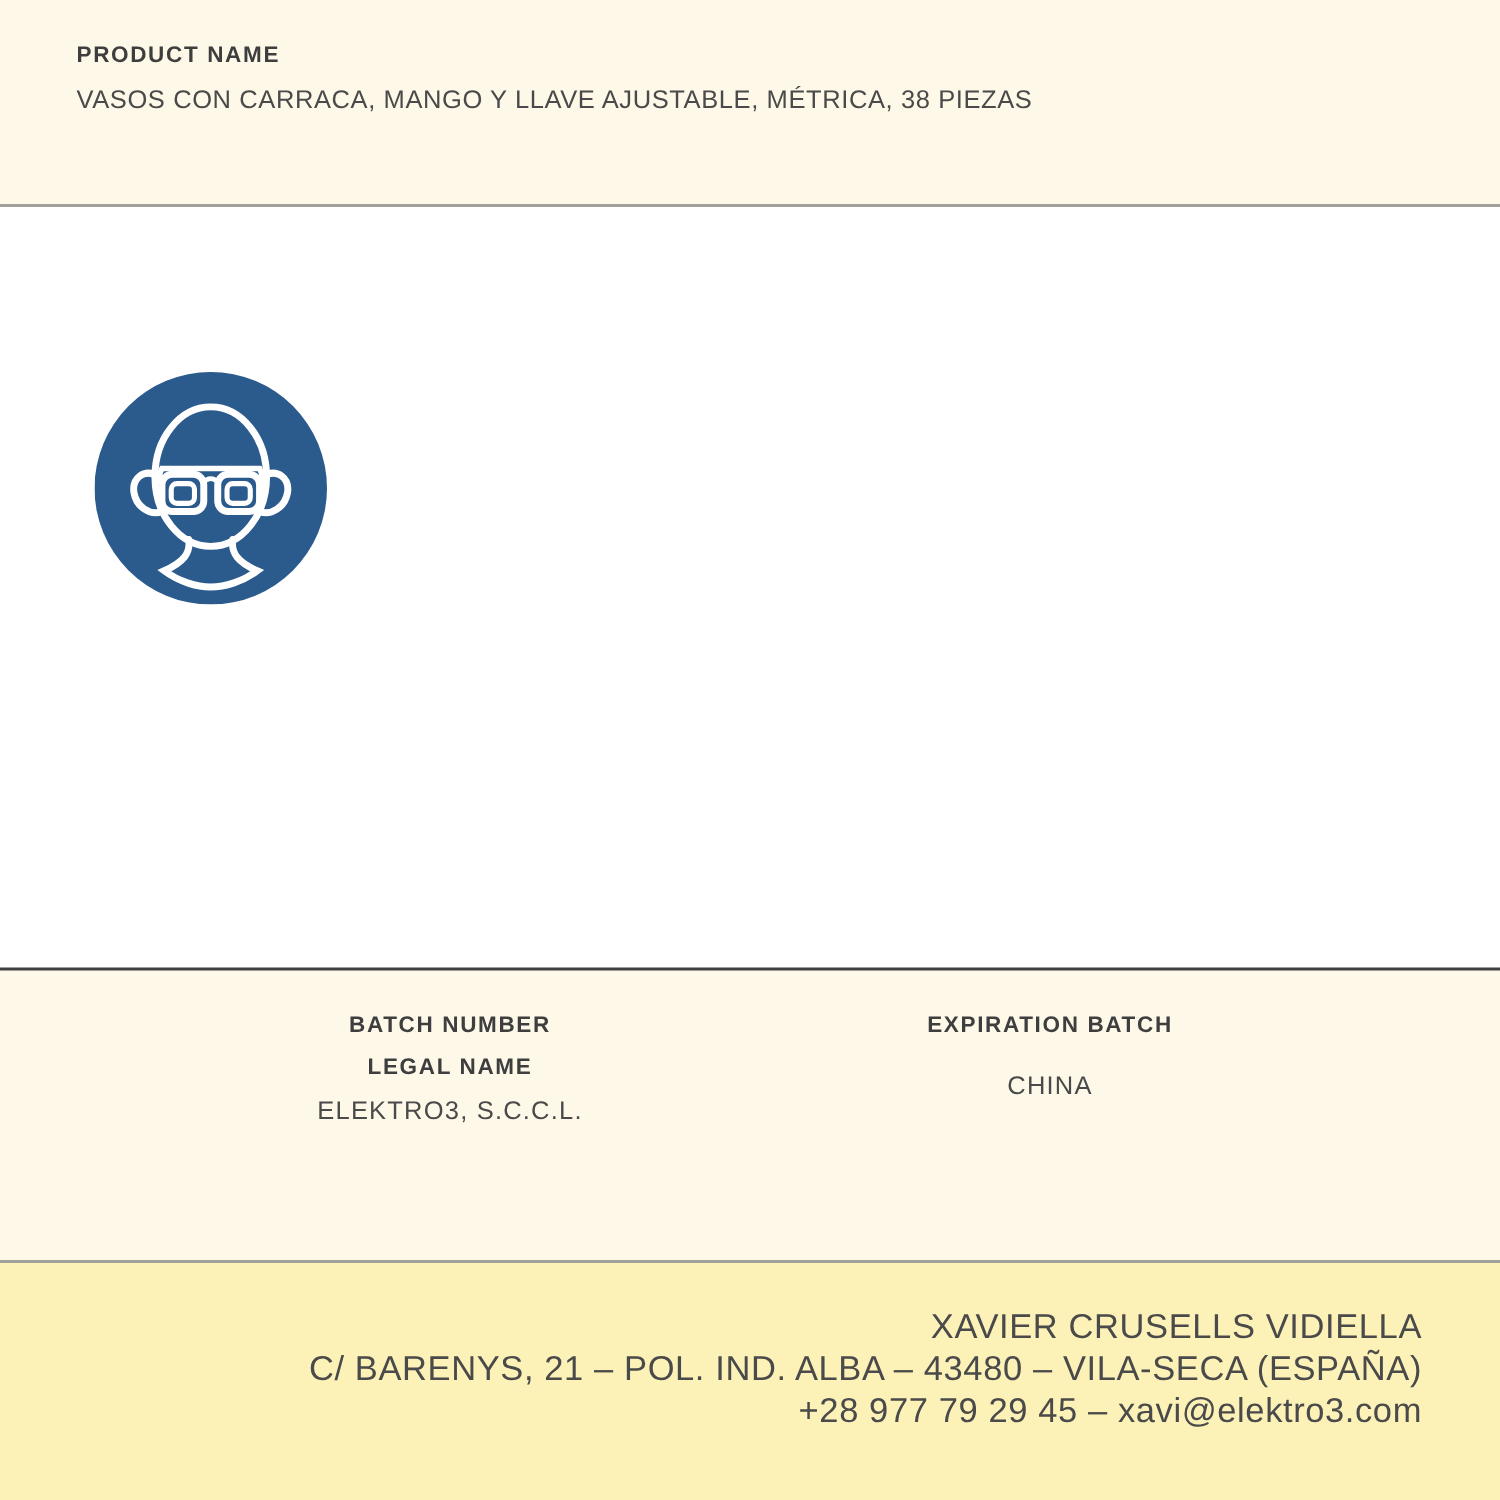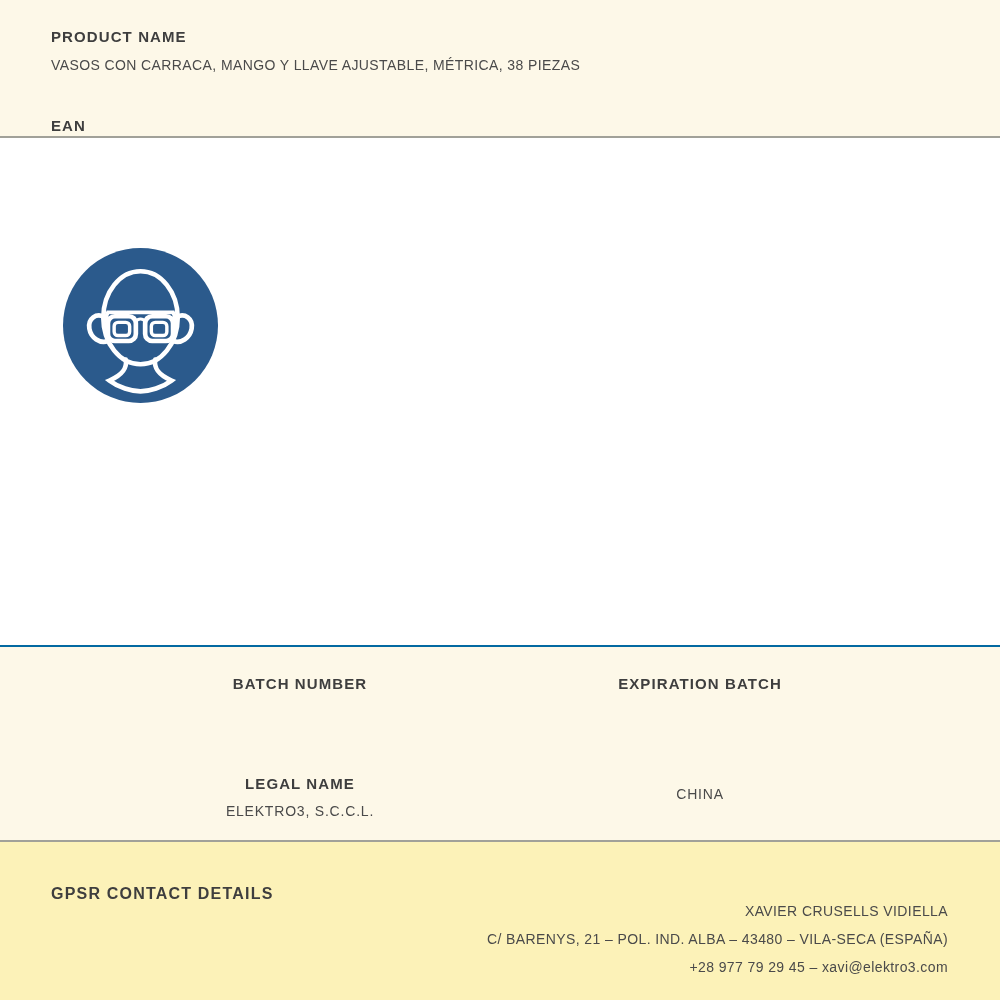--- a/index.html
+++ b/index.html
@@ -20,74 +20,73 @@
     background: #fdf8e8;
     border-bottom: 2px solid #a1a199;
     padding: 28px 51px 0 51px;
   }
   .field-label {
     font-size: 15px; font-weight: bold;
     letter-spacing: 1.1px; color: #3e3e3e;
   }
   .field-value {
     margin-top: 12px;
-    font-size: 14px; letter-spacing: 0.4px; color: #4a4a4a;
+    font-size: 17px; letter-spacing: 0.4px; color: #4a4a4a;
   }
   .sec1 .ean-label { margin-top: 44px; }
 
   
   .sec2 {
     position: absolute; top: 188px; left: 0; right: 0; height: 457px;
     background: #ffffff;
   }
   .safety-icon {
     position: absolute; left: 63px; top: 60px;
     width: 155px; height: 155px; display: block;
   }
 
   
   .sec3 {
     position: absolute; top: 645px; left: 0; right: 0;
     height: 197px; box-sizing: border-box;
     background: #fdf8e8;
-    border-top: 2px solid #0369a1;
+    border-top: 2px solid #404040;
     border-bottom: 2px solid #a1a199;
     padding: 28px 100px 0 100px;
   }
   .detail-row { display: flex; }
   .detail-cell { flex: 1 1 0; text-align: center; }
-  .detail-row.second { margin-top: 72px; }
+  .detail-row.second { }
   .detail-cell .field-value { margin-top: 11px; letter-spacing: 0.8px; }
 
   
   .sec4 {
     position: absolute; top: 842px; left: 0; right: 0; bottom: 0;
     background: #fcf2b8;
   }
   .gpsr-label {
     position: absolute; left: 51px; top: 43px;
     font-size: 16px; font-weight: bold;
     letter-spacing: 1.2px; color: #3e3e3e;
   }
   .gpsr-contact {
-    position: absolute; right: 52px; top: 55px;
+    position: absolute; right: 52px; top: 28px;
     text-align: right;
-    font-size: 14px; letter-spacing: 0.4px; color: #4a4a4a;
+    font-size: 23px; letter-spacing: 0.4px; color: #4a4a4a;
     line-height: 28px;
   }
 </style>
 </head>
 <body>
 
 <div id="page">
 
   <header class="sec1">
     <div class="field-label">PRODUCT NAME</div>
     <div class="field-value">VASOS CON CARRACA, MANGO Y LLAVE AJUSTABLE, MÉTRICA, 38 PIEZAS</div>
-    <div class="field-label ean-label">EAN</div>
   </header>
 
   <main class="sec2">
     <span class="safety-icon">
       <svg width="155" height="155" viewBox="0 0 100 100" aria-hidden="true">
         <circle cx="50" cy="50" r="50" fill="#2b5a8c"></circle>
         <g stroke="#ffffff" fill="none" stroke-width="3" stroke-linecap="round">
 
           <path d="M28,45 C21,41 16,46 17,52 C18,58 24,62 29,60"></path>
           <path d="M72,45 C79,41 84,46 83,52 C82,58 76,62 71,60"></path>
@@ -128,21 +127,20 @@
         <div class="field-label">LEGAL NAME</div>
         <div class="field-value">ELEKTRO3, S.C.C.L.</div>
       </div>
       <div class="detail-cell">
         <div class="field-value">CHINA</div>
       </div>
     </div>
   </section>
 
   <footer class="sec4">
-    <div class="gpsr-label">GPSR CONTACT DETAILS</div>
     <div class="gpsr-contact">
       <div>XAVIER CRUSELLS VIDIELLA</div>
       <div>C/ BARENYS, 21 – POL. IND. ALBA – 43480 – VILA-SECA (ESPAÑA)</div>
       <div>+28 977 79 29 45 – xavi@elektro3.com</div>
     </div>
   </footer>
 
 </div>
 
 </body></html>

